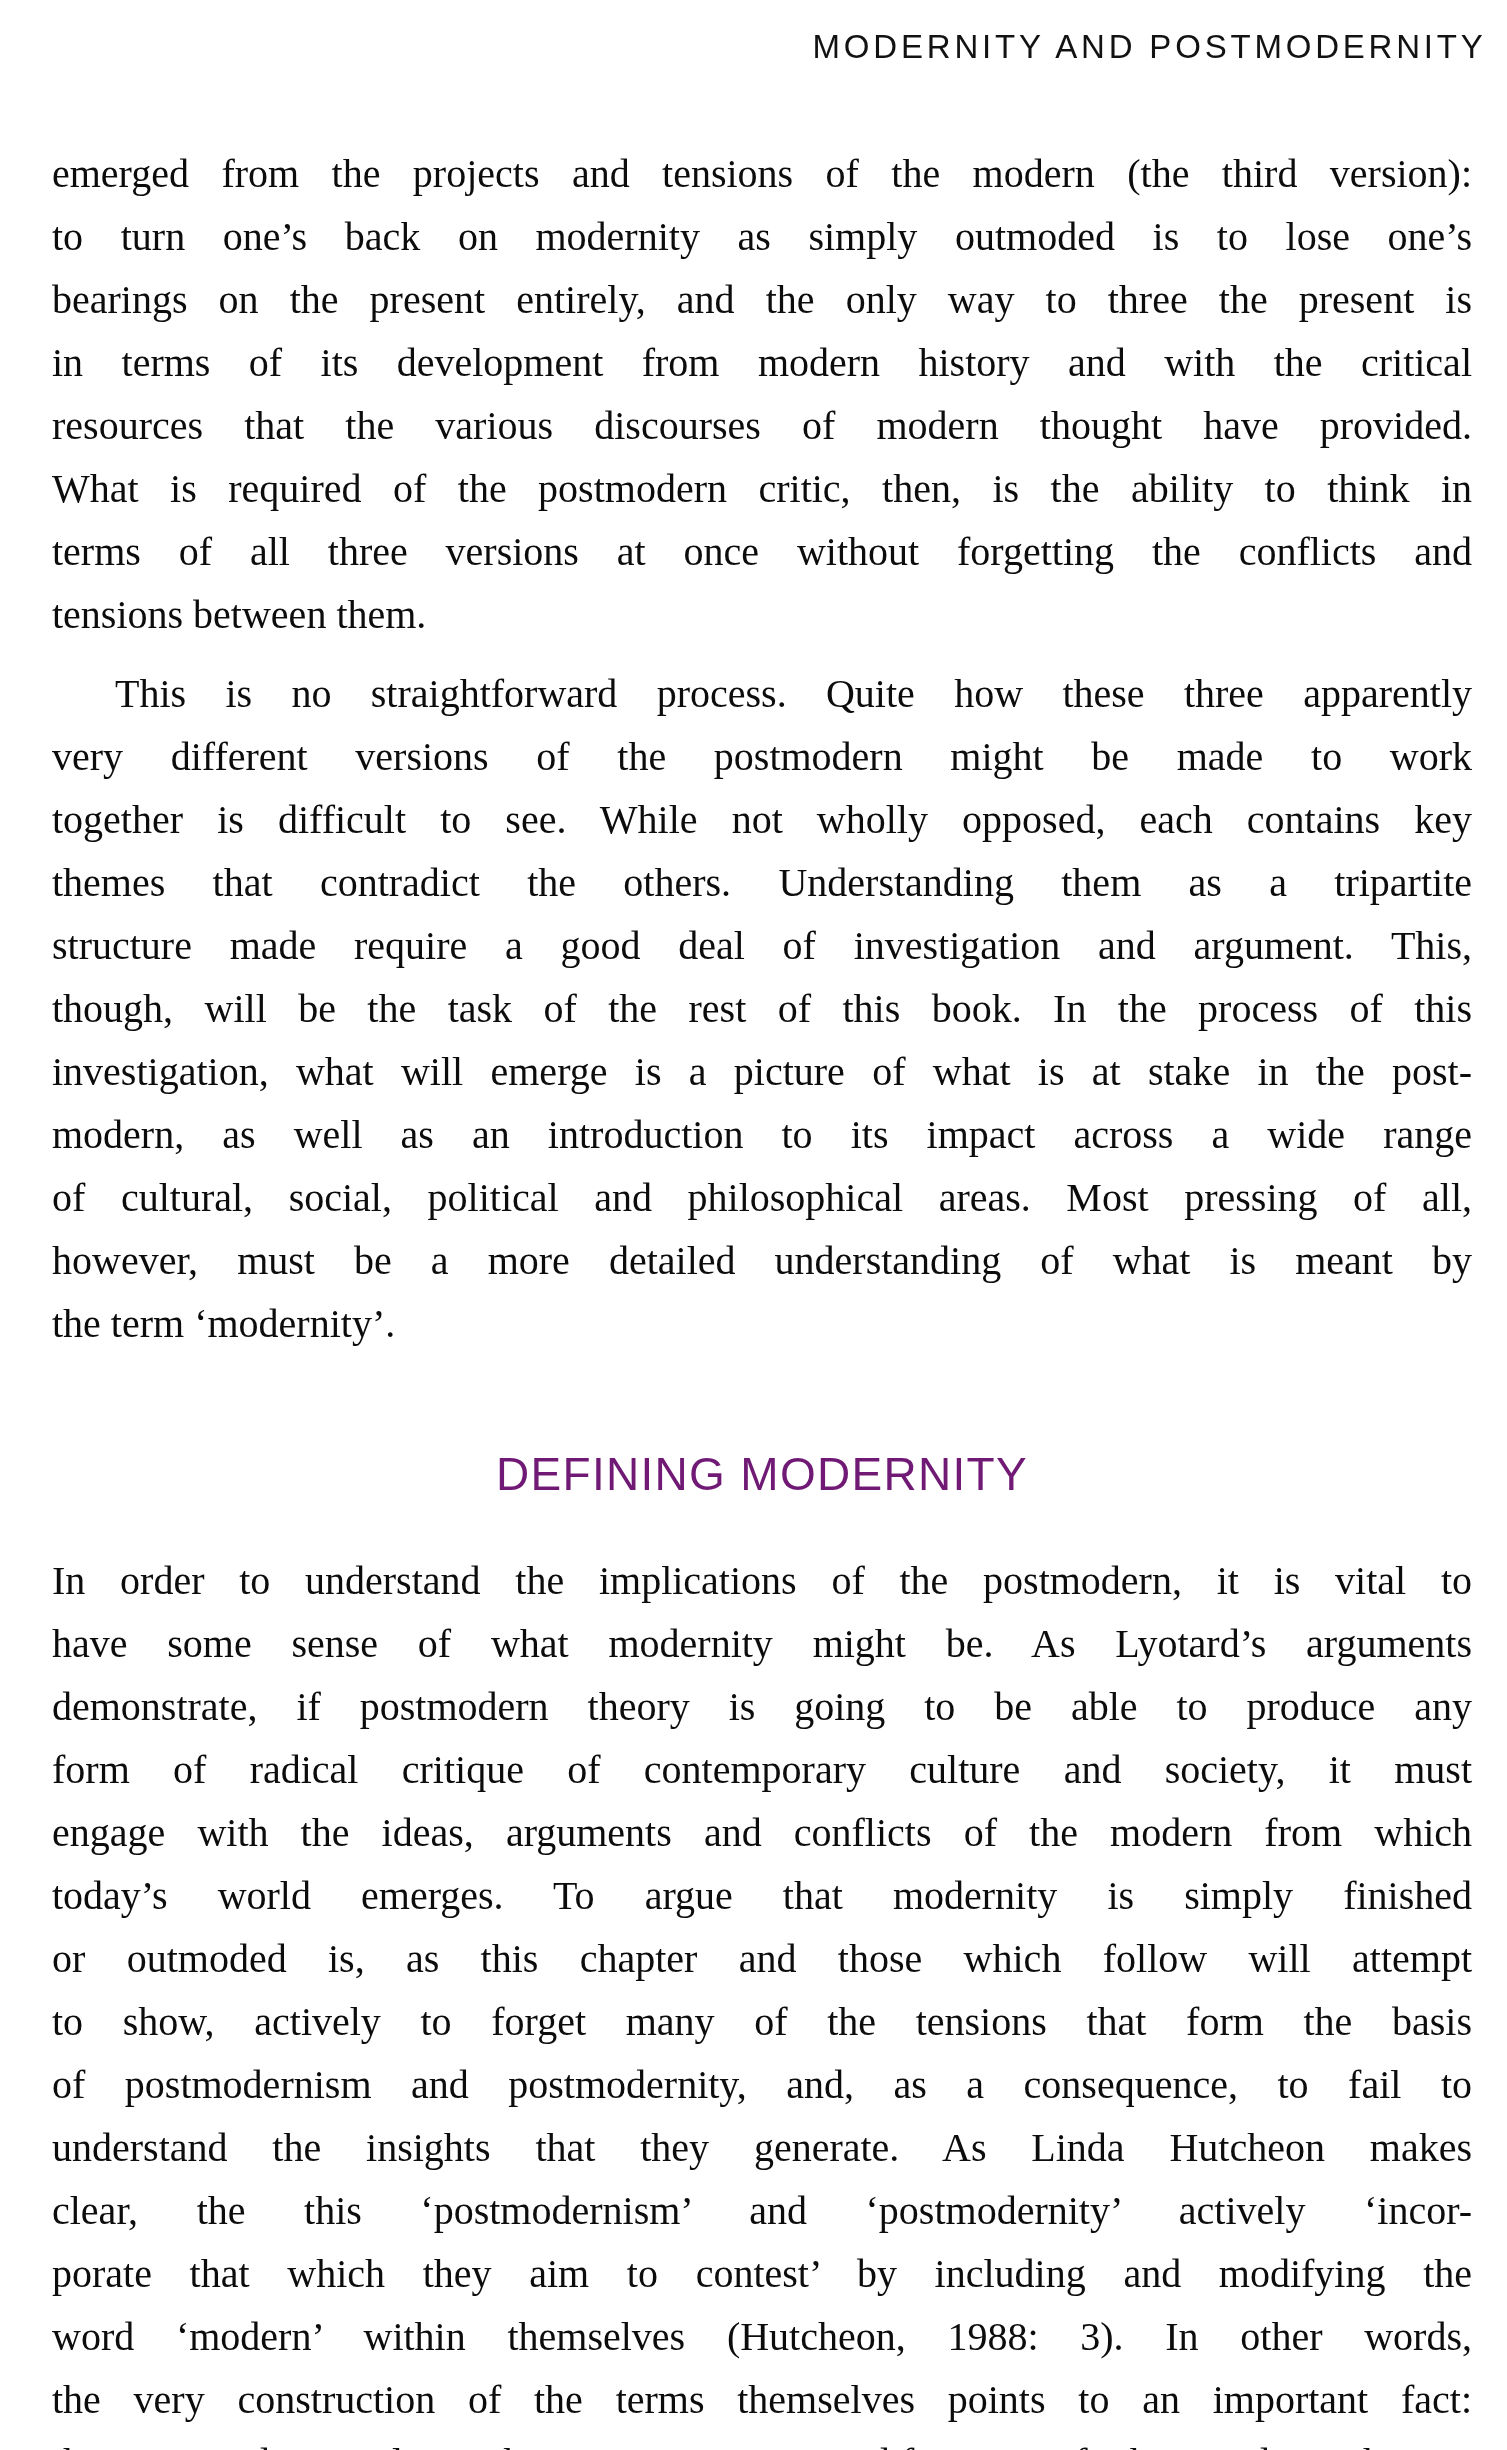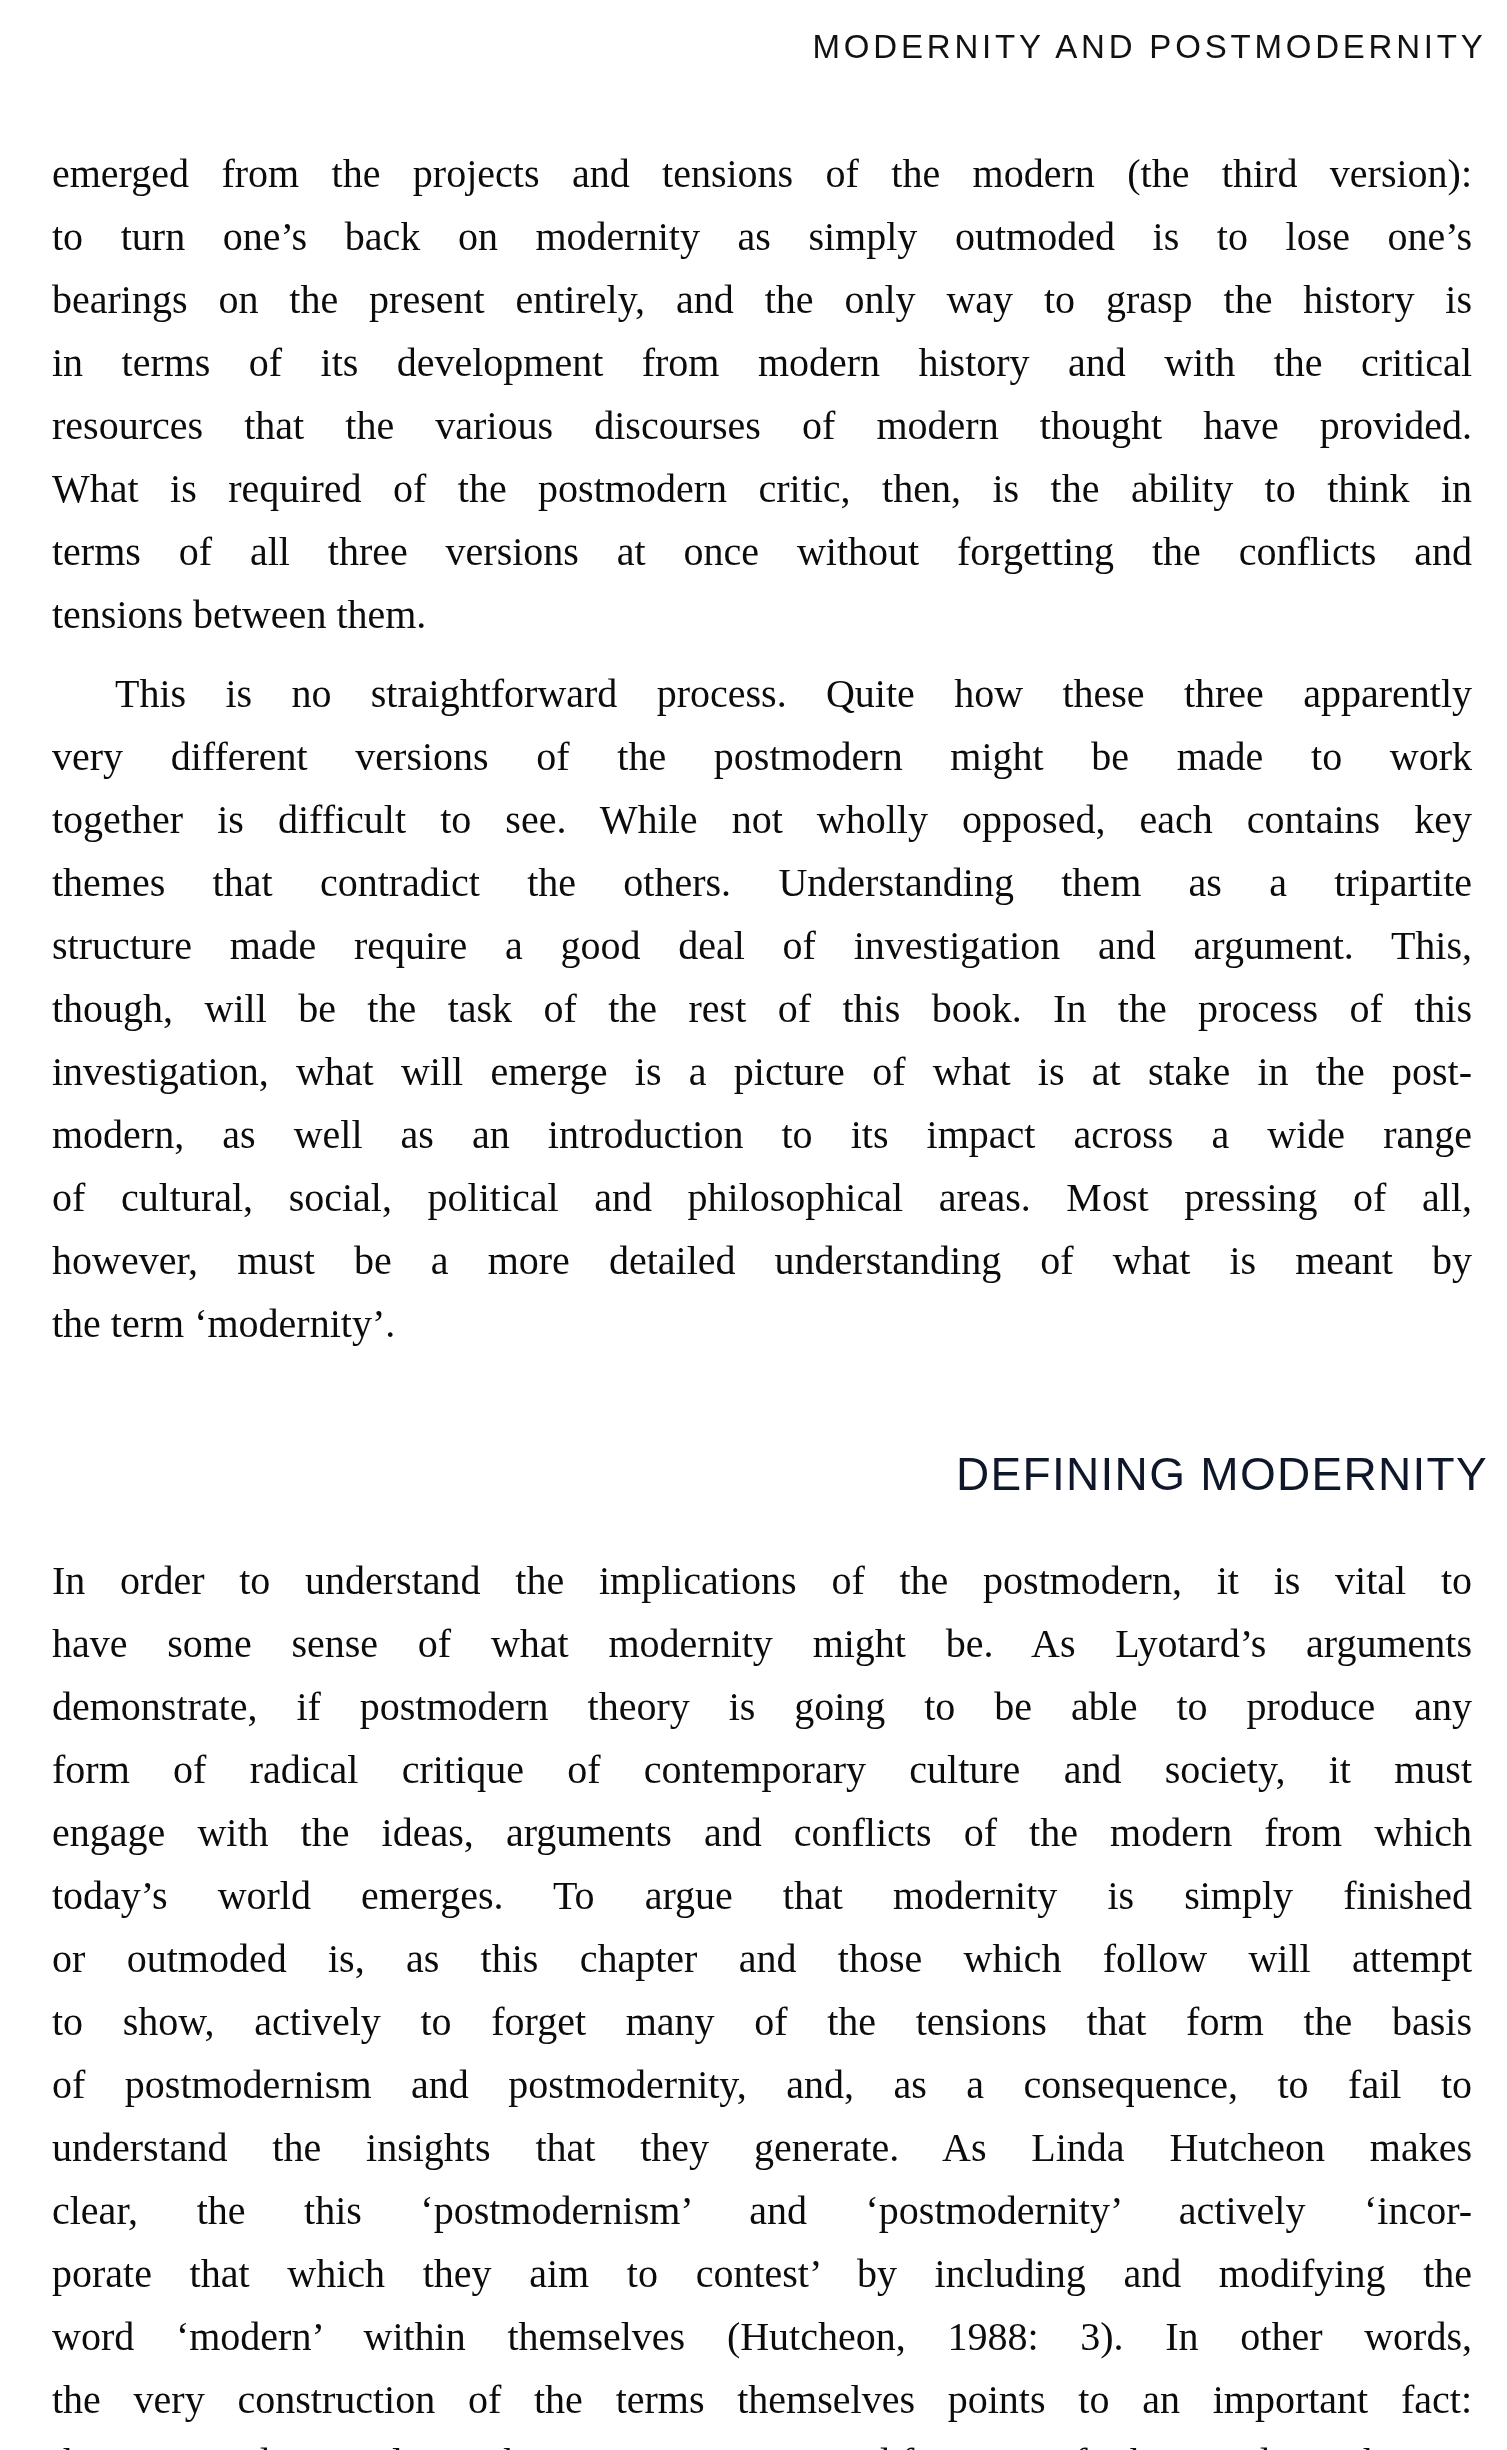--- a/index.html
+++ b/index.html
@@ -53,34 +53,34 @@
   .line.indent { text-indent: 63px; }
   .line.last-left { text-align-last: left; }
   .section-heading {
     margin-top: 88px;
     margin-bottom: 43px;
     height: 63px;
     line-height: 63px;
     font-family: "Liberation Sans", sans-serif;
     font-size: 46px;
     letter-spacing: 1.3px;
-    color: #0f172a;
-    text-align: right;
+    color: #701a75;
+    text-align: center;
   }
 </style>
 </head>
 <body>
 
 <div class="page">
   <div class="running-header">MODERNITY AND POSTMODERNITY</div>
   <div class="content">
       <div class="paragraph">
         <div class="line">emerged from the projects and tensions of the modern (the third version):</div>
         <div class="line">to turn one’s back on modernity as simply outmoded is to lose one’s</div>
-        <div class="line">bearings on the present entirely, and the only way to grasp the history is</div>
+        <div class="line">bearings on the present entirely, and the only way to three the present is</div>
         <div class="line">in terms of its development from modern history and with the critical</div>
         <div class="line">resources that the various discourses of modern thought have provided.</div>
         <div class="line">What is required of the postmodern critic, then, is the ability to think in</div>
         <div class="line">terms of all three versions at once without forgetting the conflicts and</div>
         <div class="line last-left">tensions between them.</div>
       </div>
       <div class="paragraph">
         <div class="line indent">This is no straightforward process. Quite how these three apparently</div>
         <div class="line">very different versions of the postmodern might be made to work</div>
         <div class="line">together is difficult to see. While not wholly opposed, each contains key</div>

